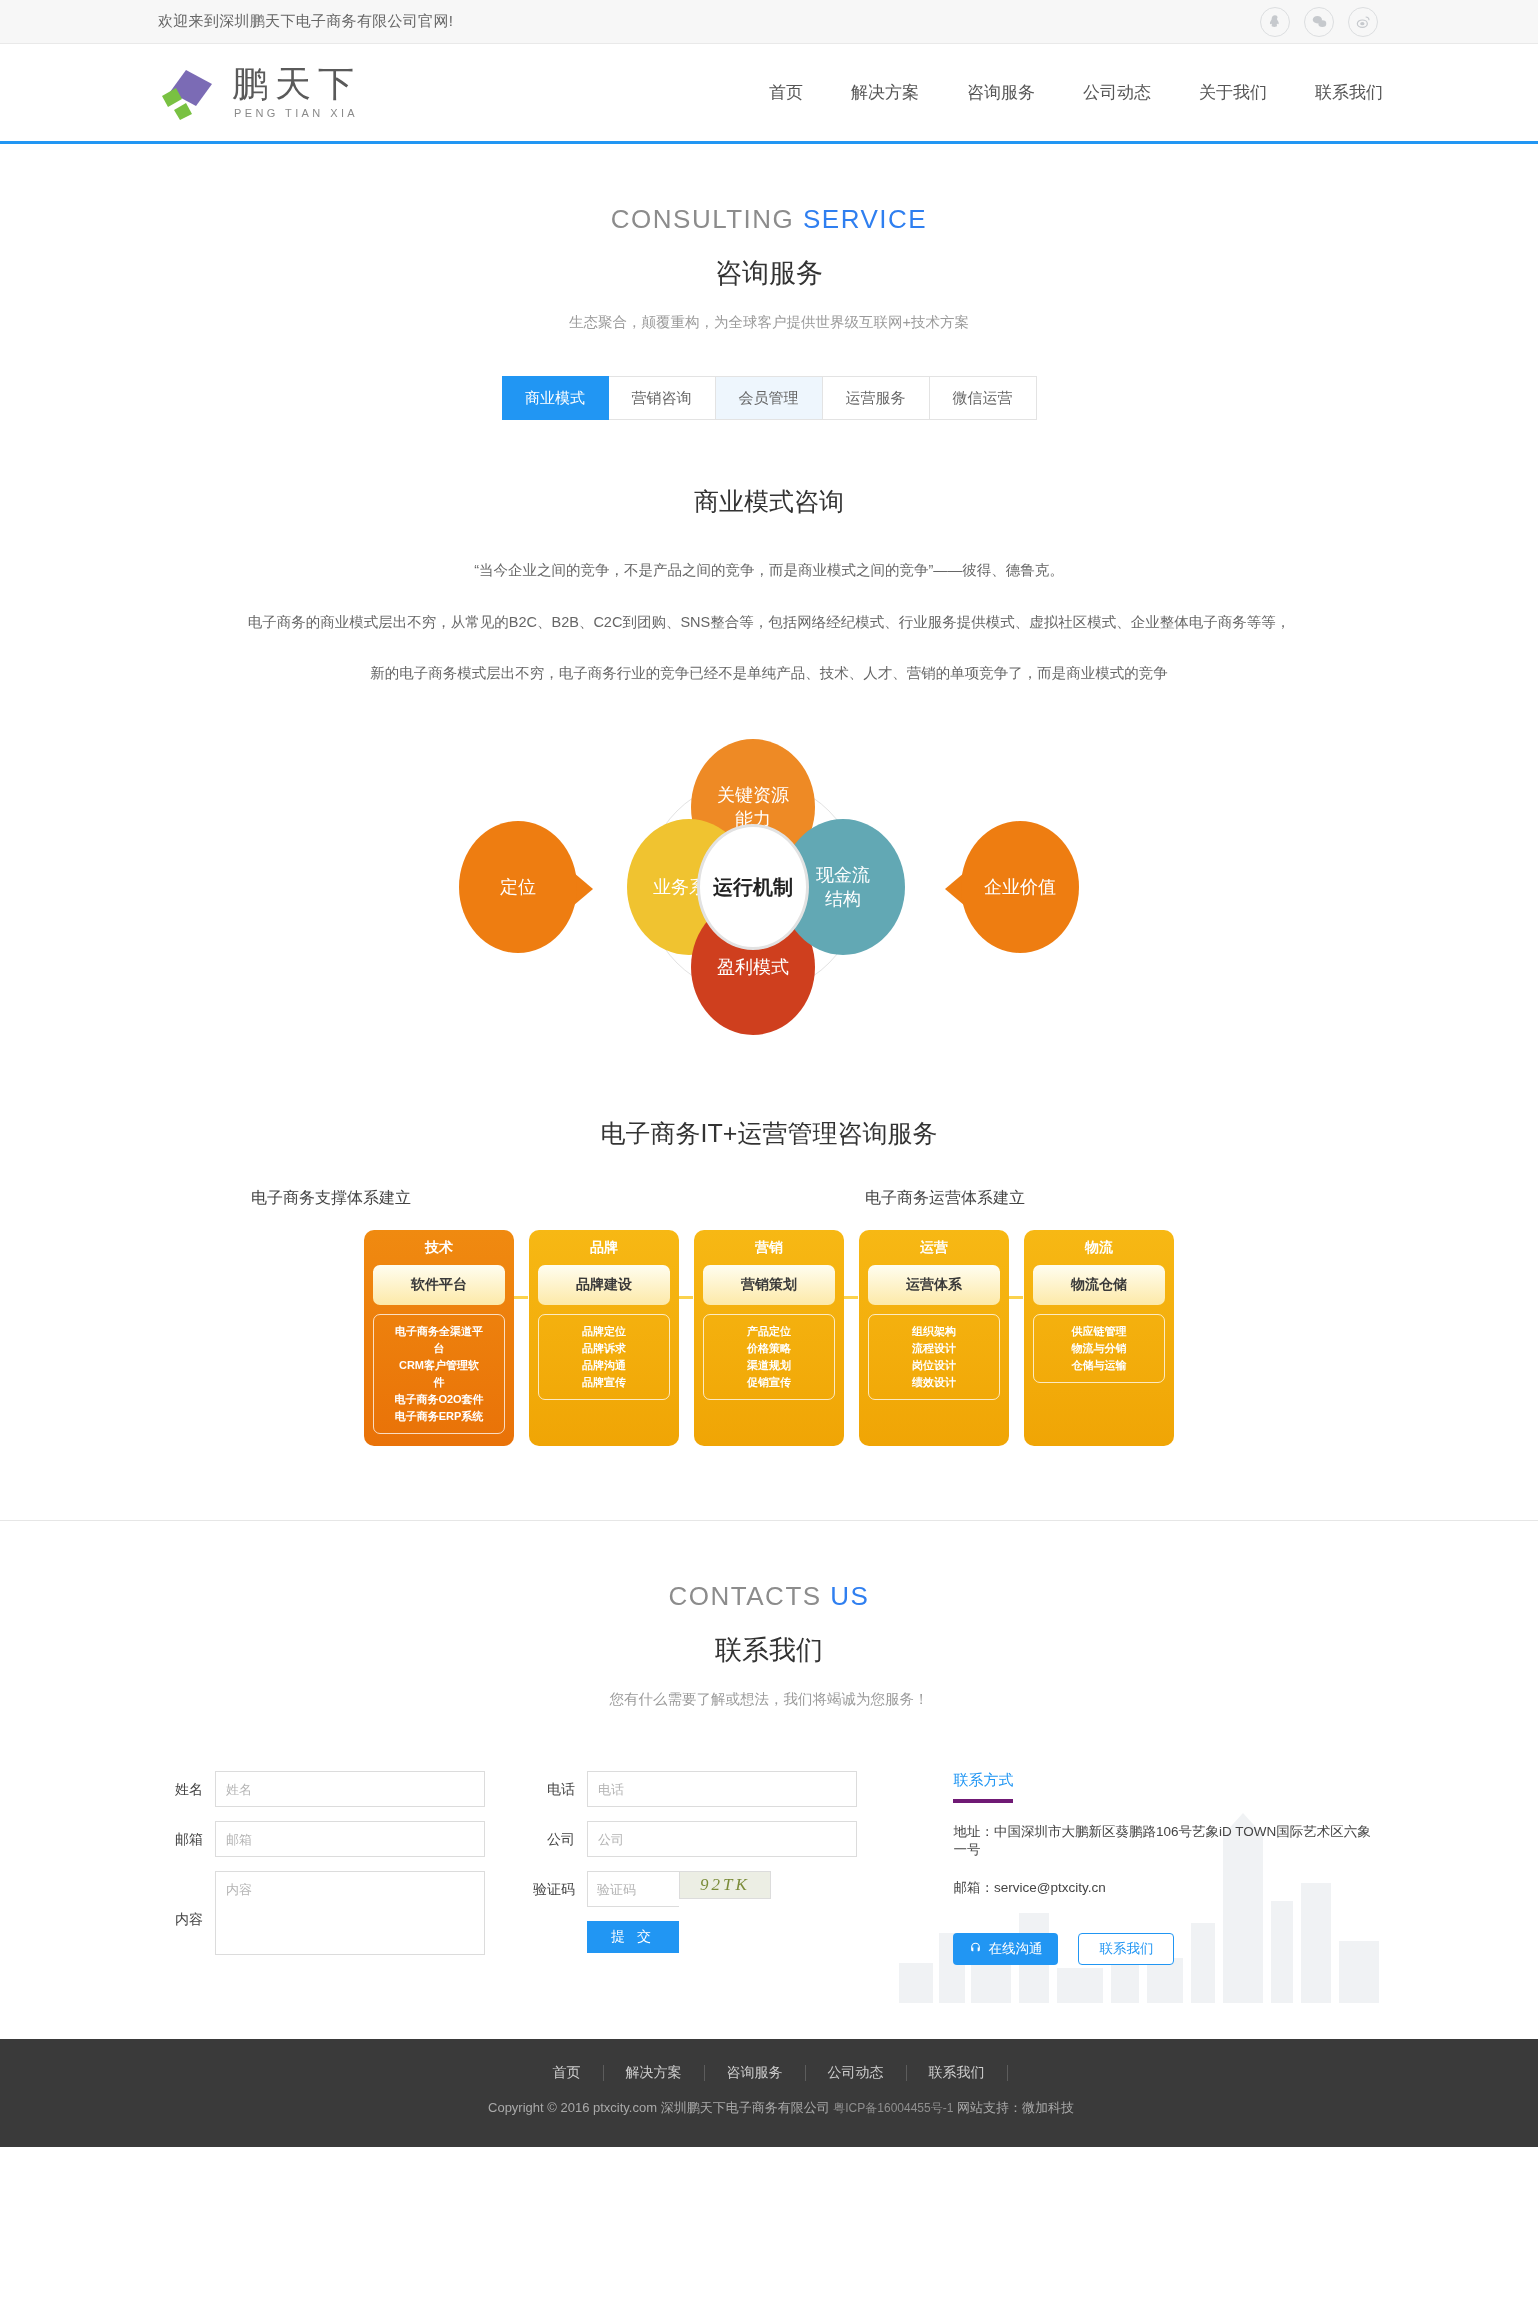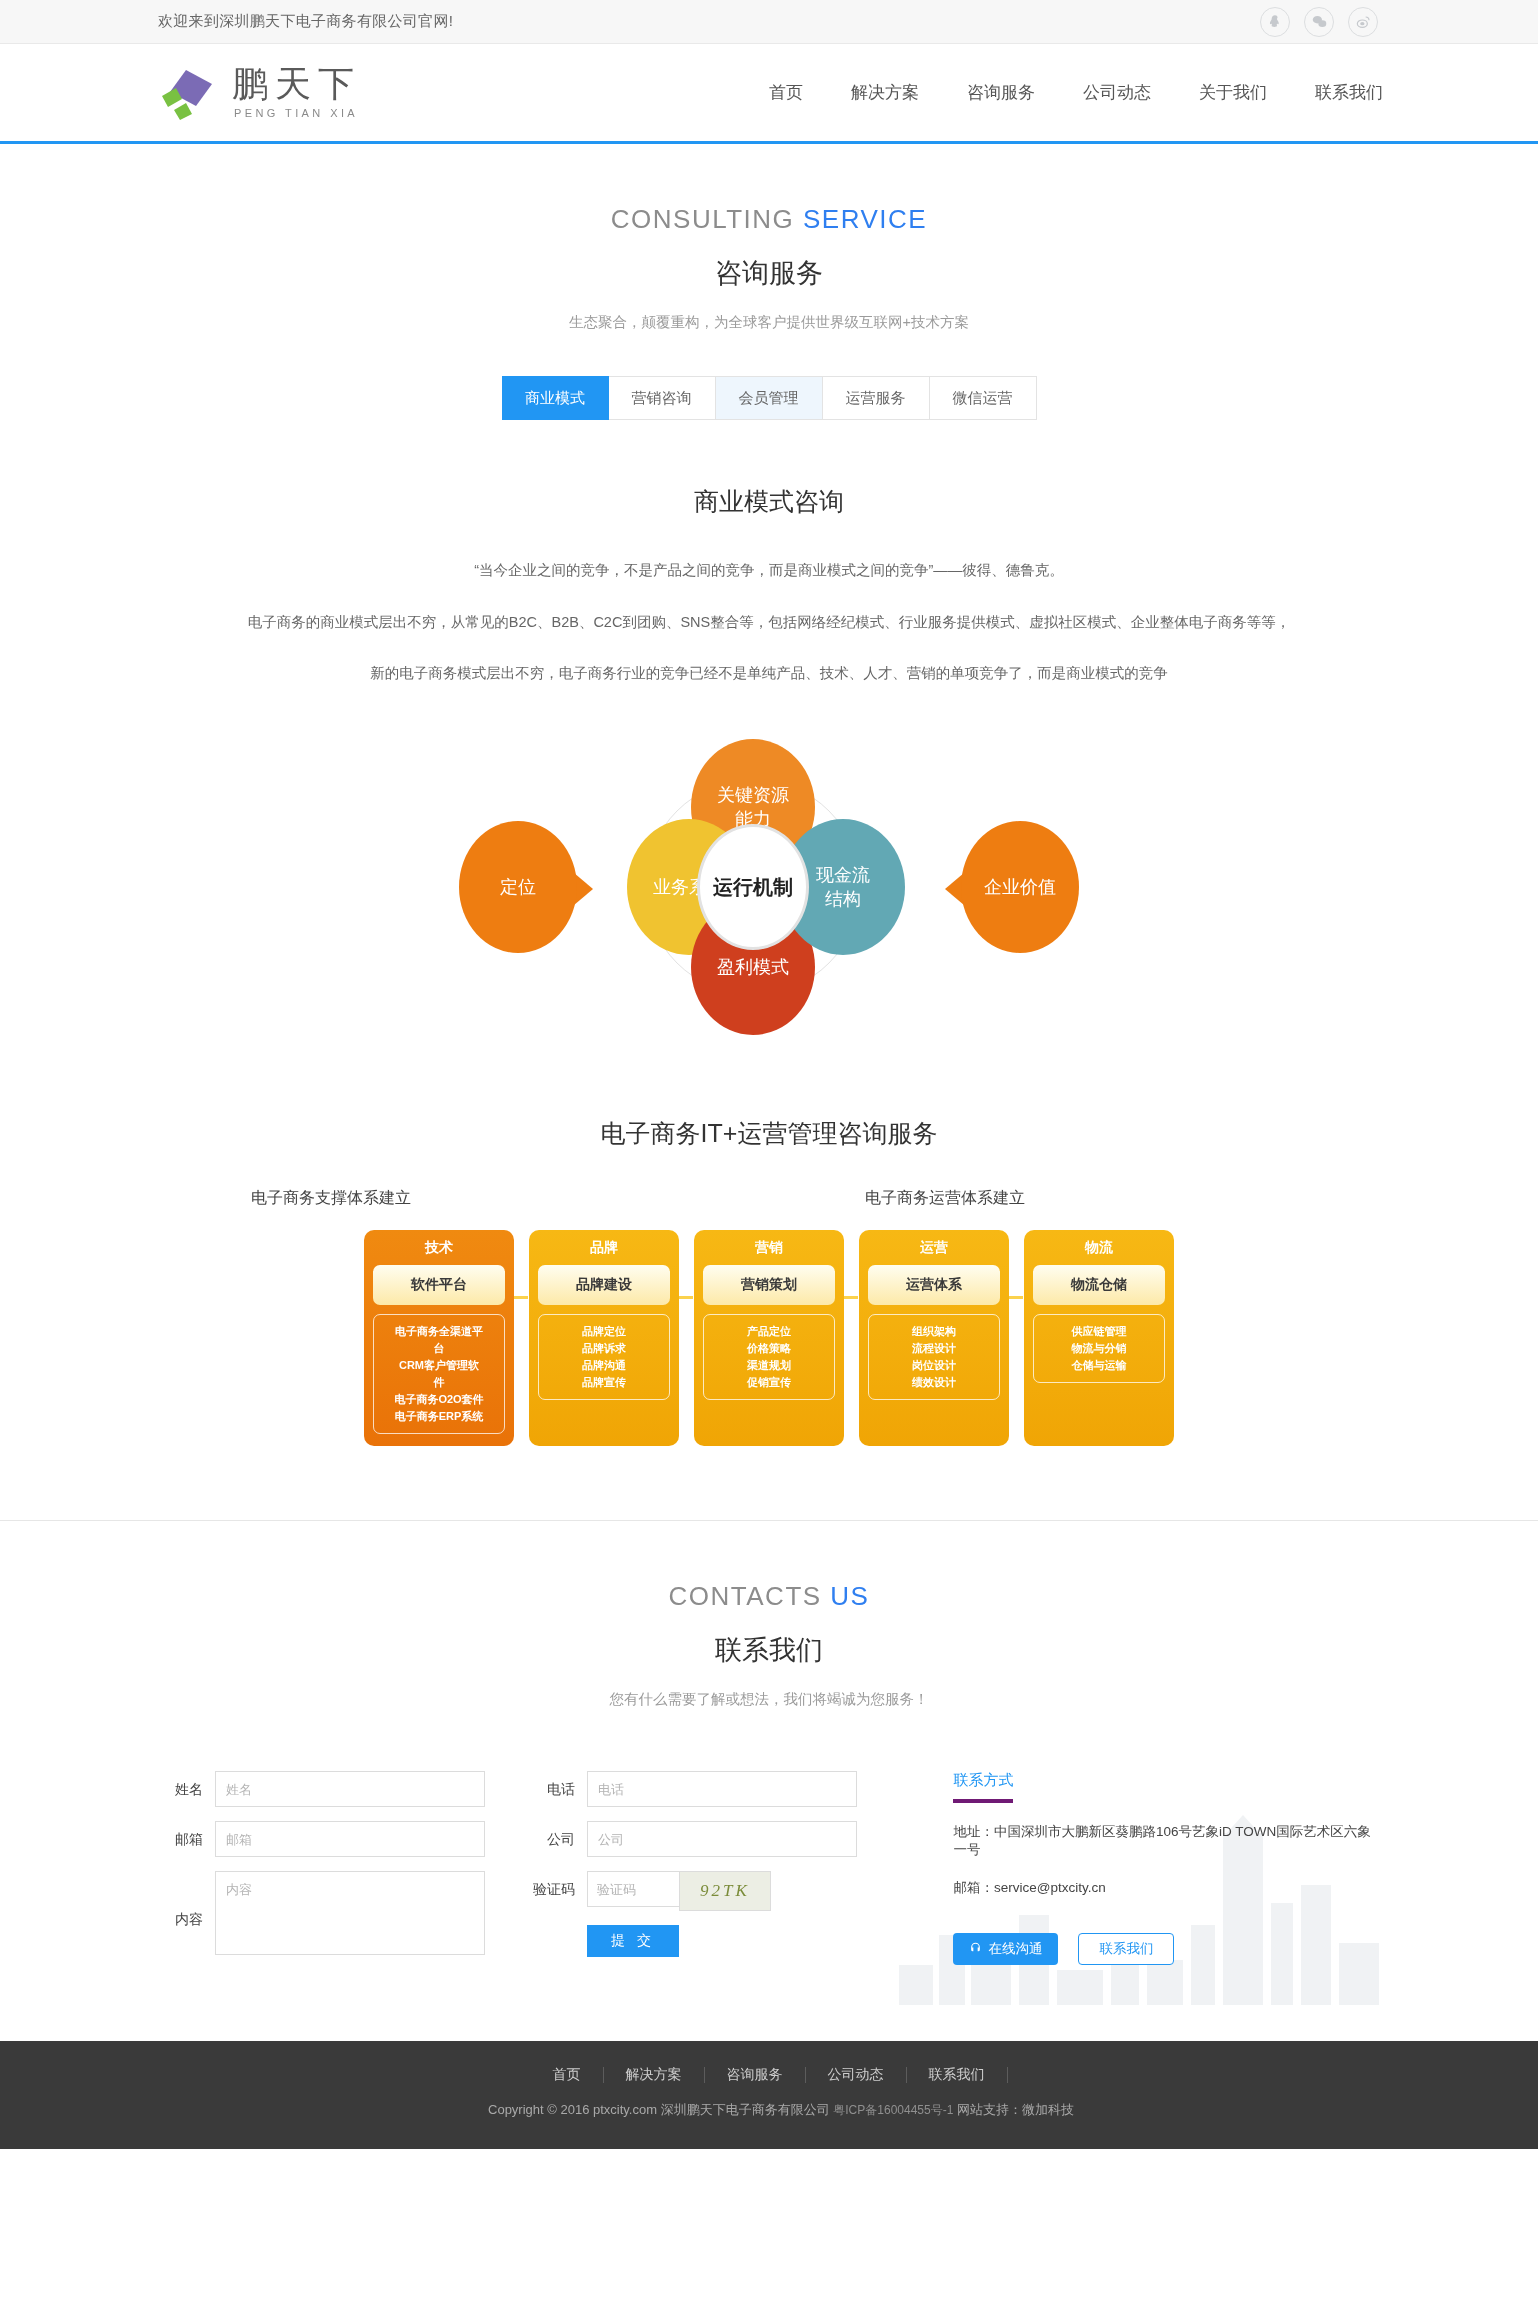--- a/index.html
+++ b/index.html
@@ -373,21 +373,21 @@
     height: 36px;
     border: 1px solid #dcdcdc;
     border-right: none;
     font-size: 13px;
     padding: 0 9px;
     font-family: inherit;
     outline: none;
   }
   .captcha-input::placeholder { color: #b4b4b4; }
   .captcha-img {
-    width: 92px; height: 40px;
+    width: 92px; height: 28px;
     background: #eceee4;
     border: 1px solid #dcdcdc;
     display: flex;
     align-items: center;
     justify-content: center;
     font-family: "Liberation Serif", serif;
     font-style: italic;
     font-size: 17px;
     letter-spacing: 3px;
     color: #7b8c3a;

